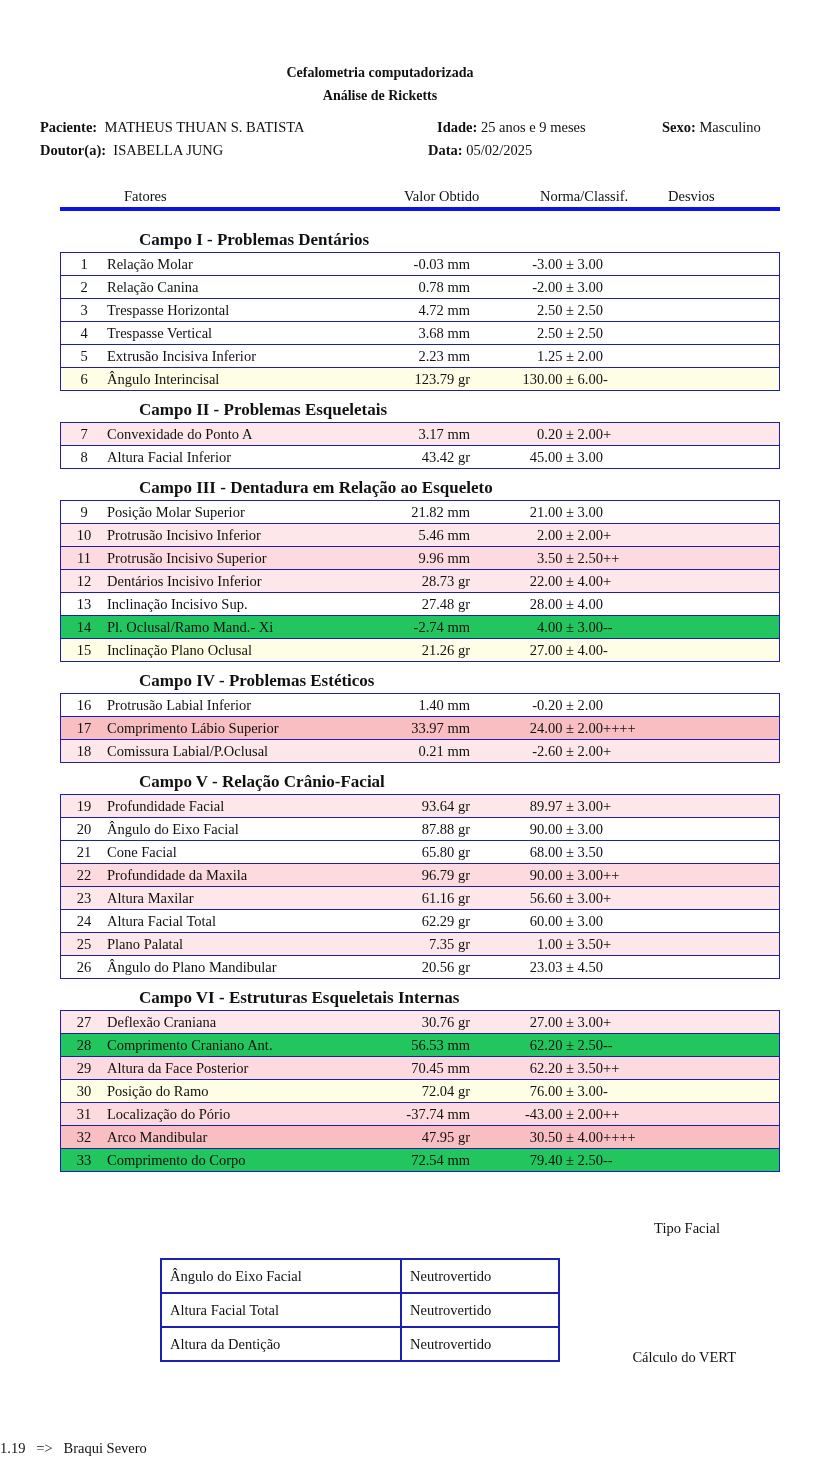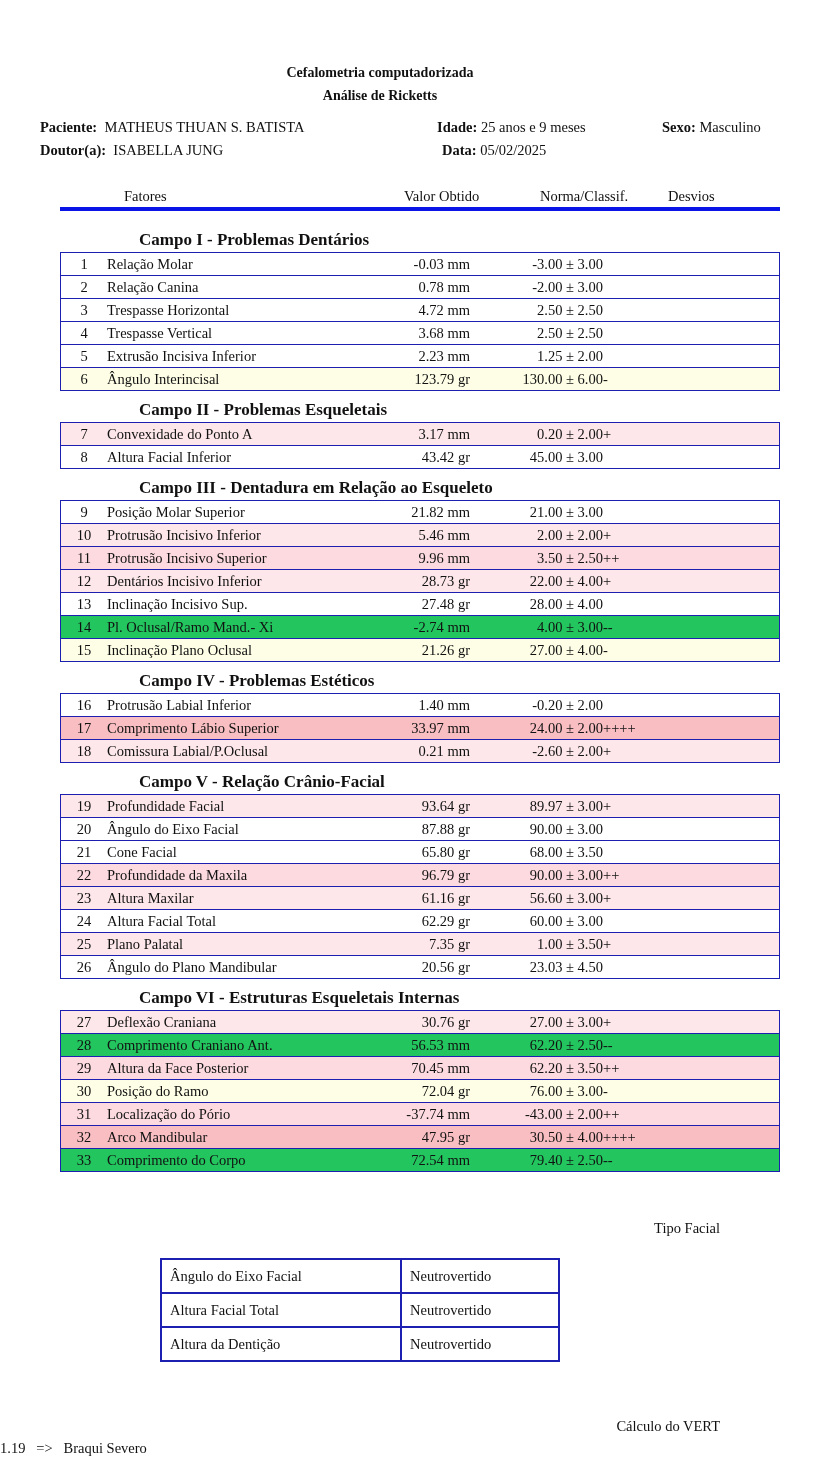--- a/index.html
+++ b/index.html
@@ -45,21 +45,21 @@
   <span>25 anos e 9 meses</span>
 </div>
 <div class="hdr" style="left:662px;top:119px;">
   <b>Sexo:</b>
   <span>Masculino</span>
 </div>
 <div class="hdr" style="left:40px;top:142px;">
   <b>Doutor(a):</b>&nbsp;
   <span>ISABELLA JUNG</span>
 </div>
-<div class="hdr" style="left:442px;top:142px;text-align:right;">
+<div class="hdr" style="left:428px;top:142px;text-align:right;">
   <b>Data:</b>
   <span>05/02/2025</span>
 </div>
 
 <div class="colhead" style="left:124px;">Fatores</div>
 <div class="colhead" style="left:404px;">Valor Obtido</div>
 <div class="colhead" style="left:540px;">Norma/Classif.</div>
 <div class="colhead" style="left:668px;">Desvios</div>
 <div class="blueline"></div>
 
@@ -338,18 +338,18 @@
         <td class="k">Altura Facial Total</td>
         <td>Neutrovertido</td>
       </tr>
       <tr>
         <td class="k">Altura da Dentição</td>
         <td>Neutrovertido</td>
       </tr>
     </tbody>
 </table>
 
-<div class="sub" style="top:1418px;">Cálculo do VERT</div>
+<div class="sub" style="top:1349px;padding-left:16px;">Cálculo do VERT</div>
 <div class="vert">
   <span>1.19</span>&nbsp;&nbsp;
   <span>=&gt;</span>&nbsp;&nbsp;
   <span>Braqui Severo</span>
 </div>
 
 </body></html>

